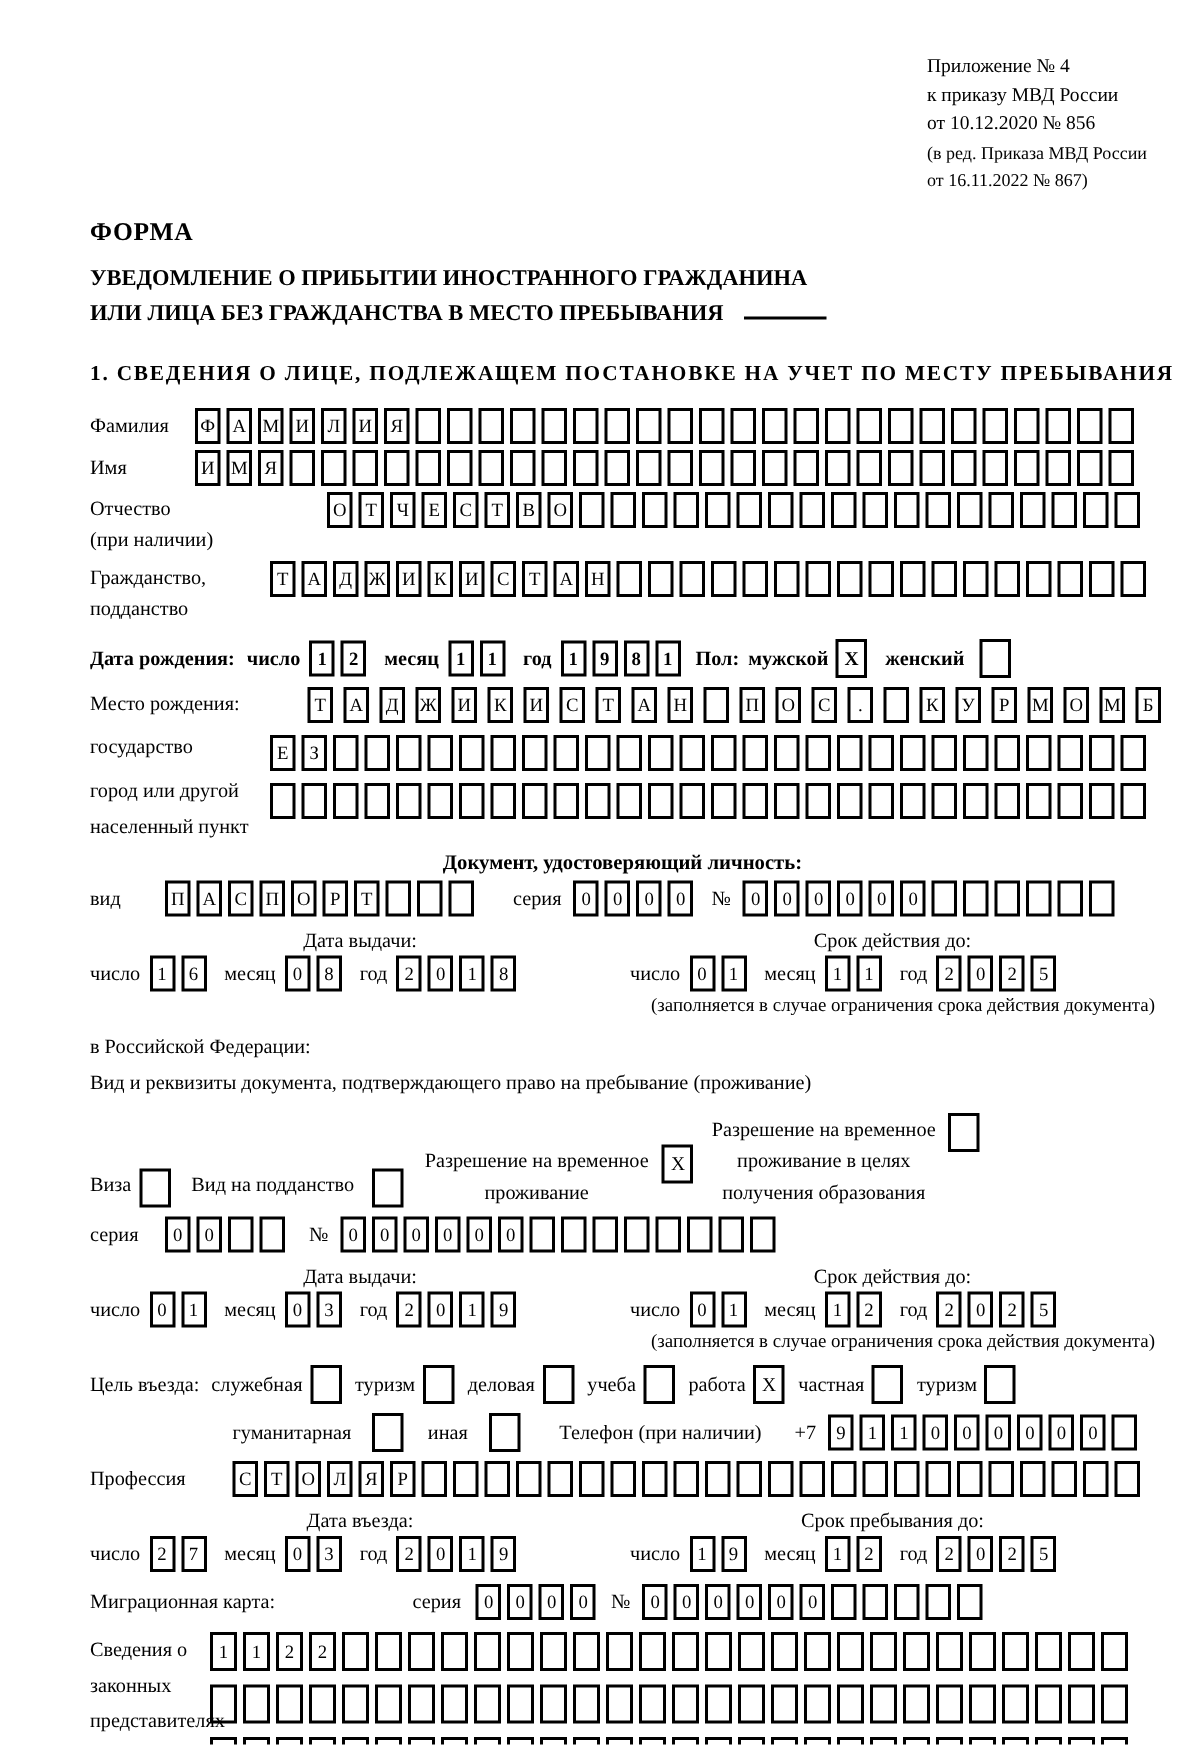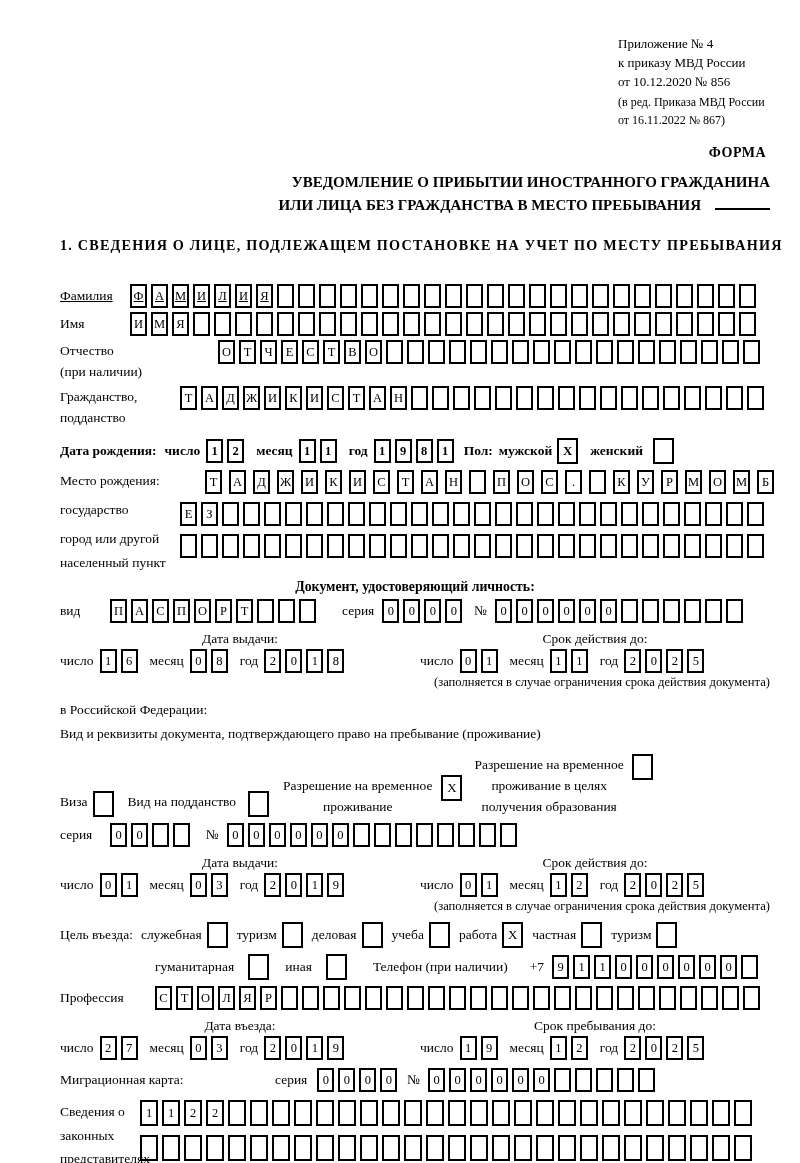--- a/index.html
+++ b/index.html
@@ -8,23 +8,23 @@
     width: 800px; height: 1163px; overflow: hidden;
     background: #ffffff; color: #000;
     font-family: "Liberation Serif", "DejaVu Serif", serif;
   }
   .page { padding: 34px 30px 0 60px; width: 800px; height: 1163px; }
 
   
   .appendix { margin-left: 558px; font-size: 13px; line-height: 19px; }
   .appendix .small { font-size: 12px; line-height: 17.5px; }
   .appendix .gap { margin-top: 3px; }
-  .forma { text-align: right; padding-right: 4px; font-weight: 700; font-size: 14px; margin-top: 16px; letter-spacing: .5px; }
-
-  .title { text-align: right; font-weight: 700; font-size: 15px; line-height: 23px; margin-top: 10px; }
+  .forma { padding-right: 4px; font-weight: 700; font-size: 17px; margin-top: 16px; letter-spacing: .5px; }
+
+  .title { text-align: left; font-weight: 700; font-size: 15px; line-height: 23px; margin-top: 10px; }
   .blank-line { display: inline-block; width: 55px; border-bottom: 2.2px solid #000; margin-left: 14px; }
 
   .sec-heading { font-weight: 700; font-size: 14.2px; margin-top: 20px; letter-spacing: 1.2px; white-space: nowrap; }
 
   
   .row { display: flex; align-items: center; margin-top: 4px; font-size: 13.5px; }
   .row.top { align-items: flex-start; }
   .cells { display: flex; flex-wrap: nowrap; }
   .cell {
     flex: none; width: 17px; height: 24px; border: 2px solid #000; margin-right: 4px;
@@ -36,21 +36,21 @@
     flex: none; width: 21px; height: 26px; border: 2px solid #000;
     display: flex; align-items: center; justify-content: center; font-size: 13px;
   }
   .lbl { flex: none; }
   .w70 { width: 70px; } .w158 { width: 158px; } .w120 { width: 120px; }
   .w145 { width: 145px; } .w95 { width: 95px; }
   .lbl-block { flex: none; line-height: 21px; white-space: nowrap; }
   .stack { display: flex; flex-direction: column; }
   .stack .cells { margin-top: 0; }
   .mt8 { margin-top: 8px; } .mt6 { margin-top: 6px; } .mt10 { margin-top: 10px; font-weight: bold; }
-  .mt14 { margin-top: 30px; text-decoration: underline; }
+  .mt14 { margin-top: 14px; }
 
   .center-bold { text-align: center; font-weight: 700; font-size: 13.8px; margin-top: 6px; }
 
   .dates-head { display: flex; font-size: 13.5px; margin-top: 8px; }
   .dates-head .h1 { width: 360px; text-align: center; }
   .dates-head .h2 { flex: 1; text-align: center; }
   .dates-row { display: flex; margin-top: 2px; font-size: 13.5px; }
   .dates-row .g1 { width: 360px; display: flex; align-items: center; }
   .dates-row .g2 { flex: 1; display: flex; align-items: center; }
   .dg-t { margin: 0 6px 0 0; } .dg-t2 { margin: 0 6px 0 8px; }

